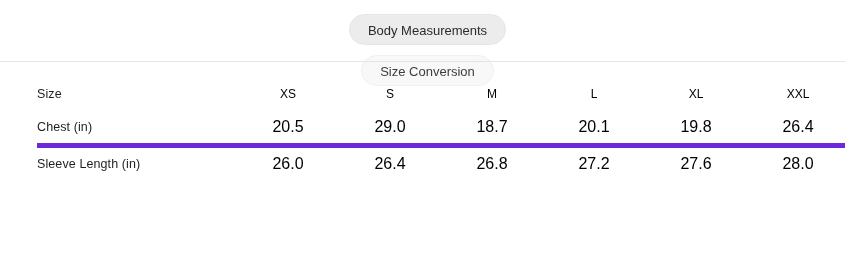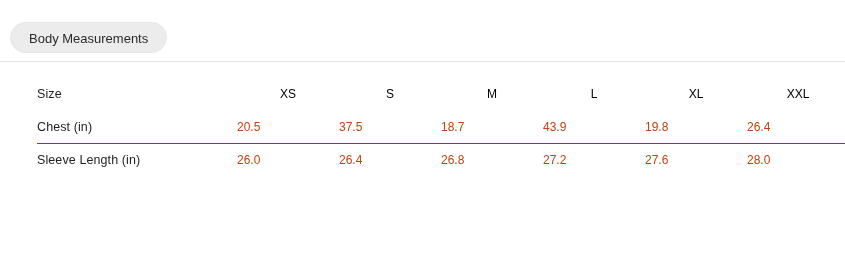--- a/index.html
+++ b/index.html
@@ -22,20 +22,21 @@
   }
 
   
   .tab-bar {
     display: flex;
     align-items: center;
     gap: 10px;
     padding: 14px 0 0 10px;
     box-sizing: border-box;
     height: 61px;
+    flex-direction: column;
   }
   .tab {
     height: 31px;
     line-height: 31px;
     border-radius: 999px;
     font-size: 13px;
     text-align: center;
     box-sizing: border-box;
     white-space: nowrap;
     padding: 0 18px;
@@ -73,21 +74,21 @@
   table.size-table {
     border-collapse: collapse;
     width: 812px;
     table-layout: fixed;
   }
   table.size-table th,
   table.size-table td {
     padding: 0;
     height: 32.5px;
     vertical-align: middle;
-    border-bottom: 1px solid #6d28d9;
+    border-bottom: 5px solid #6d28d9;
     font-weight: normal;
   }
   table.size-table tr:last-child th,
   table.size-table tr:last-child td {
     border-bottom: none;
   }
   col.label-col { width: 200px; }
   col.size-col  { width: 102px; }
 
   th.row-label,
@@ -99,32 +100,36 @@
     letter-spacing: 0.1px;
     white-space: nowrap;
   }
   th.col-head {
     text-align: center;
     font-size: 12px;
     color: #000000;
     font-weight: normal;
   }
   td.value {
-    font-size: 12px;
-    color: #c2410c;
+    text-align: center;
+    font-size: 16px;
+    color: #000000;
   }
 </style>
 </head>
 <body>
 
 <div class="size-guide">
 
   <div class="tab-bar">
     <div class="tab active">
       <span>Body Measurements</span>
+    </div>
+    <div class="tab inactive">
+      <span>Size Conversion</span>
     </div>
   </div>
 
   <div class="tabs-divider"></div>
 
   <div class="table-wrap">
     <table class="size-table">
       <colgroup>
         <col class="label-col">
         <col class="size-col">
@@ -142,23 +147,23 @@
           <th class="col-head">M</th>
           <th class="col-head">L</th>
           <th class="col-head">XL</th>
           <th class="col-head">XXL</th>
         </tr>
       </thead>
       <tbody>
         <tr>
           <th class="row-label">Chest (in)</th>
           <td class="value">20.5</td>
-          <td class="value">37.5</td>
+          <td class="value">29.0</td>
           <td class="value">18.7</td>
-          <td class="value">43.9</td>
+          <td class="value">20.1</td>
           <td class="value">19.8</td>
           <td class="value">26.4</td>
         </tr>
         <tr>
           <th class="row-label">Sleeve Length (in)</th>
           <td class="value">26.0</td>
           <td class="value">26.4</td>
           <td class="value">26.8</td>
           <td class="value">27.2</td>
           <td class="value">27.6</td>

